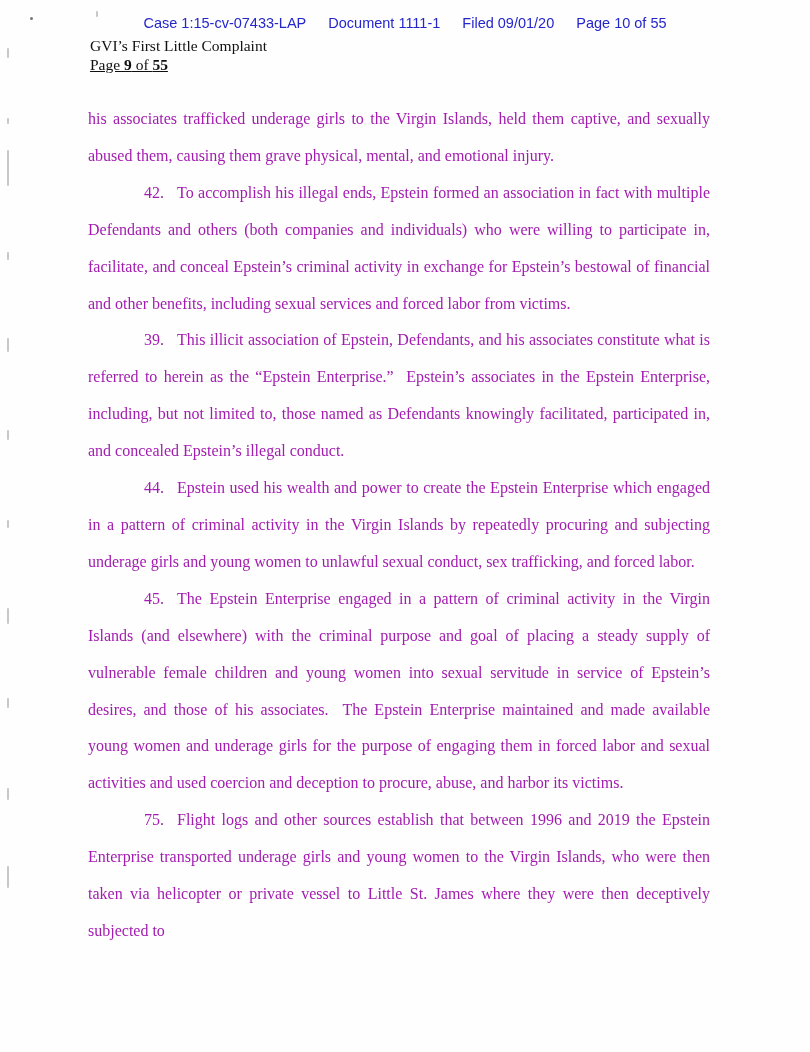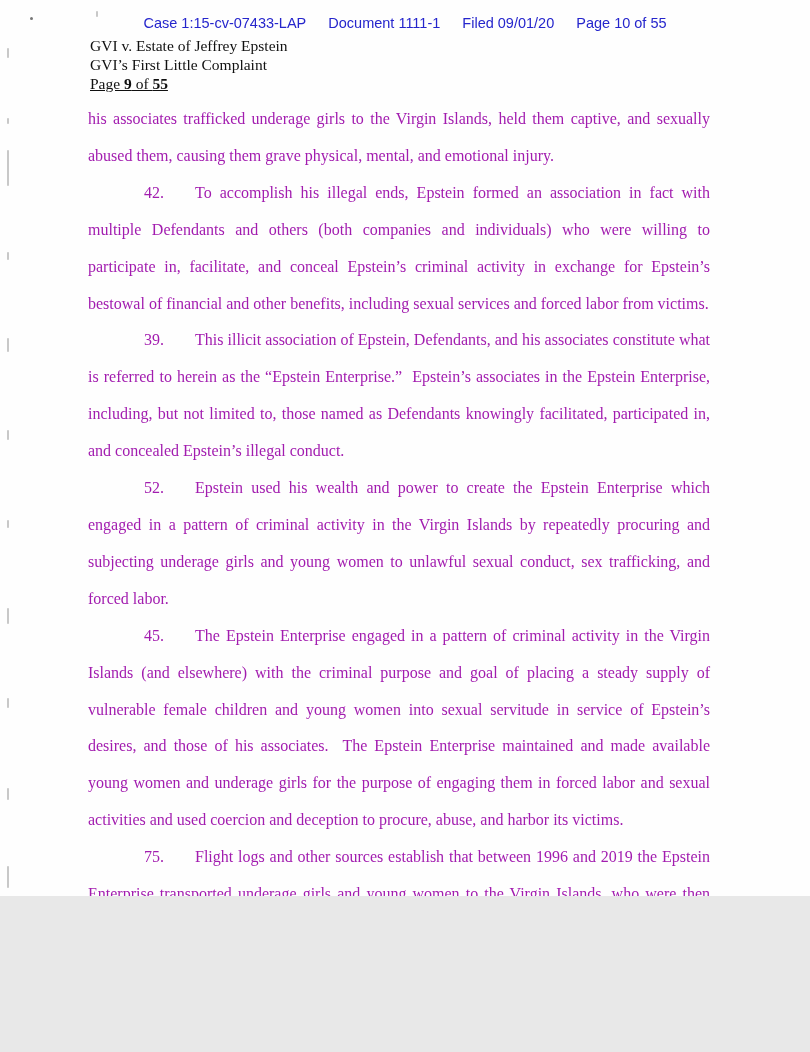--- a/index.html
+++ b/index.html
@@ -1,19 +1,19 @@
 <!DOCTYPE html>
 <html><head>
 <meta charset="utf-8">
 <style>
   html, body { margin: 0; padding: 0; background: #e8e8e8; }
   .page {
     position: relative;
     width: 810px;
-    height: 896px;
+    height: 1052px;
     margin: 0 auto;
     background: #fefefe;
     overflow: hidden;
     font-family: "Liberation Serif", serif;
     color: #141414;
   }
   
   .stamp {
     position: absolute;
     top: 15px;
@@ -43,21 +43,21 @@
     top: 101px;
     left: 88px;
     width: 622px;
     font-size: 16px;
     line-height: 36.9px;
     text-align: justify;
     color: #a21caf;
   }
   .body-text p { margin: 0; }
   .body-text p.para { text-indent: 56px; }
-  .pnum { margin-right: 31px; }
+  .pnum { margin-right: 13px; }
   
   .artifact {
     position: absolute;
     background: #9a9a9a;
     opacity: 0.55;
     border-radius: 1px;
   }
   .dot {
     position: absolute;
     background: #555;
@@ -68,33 +68,32 @@
 </head>
 <body>
 
 <div class="page">
 
   <div class="stamp">
     <span>Case 1:15-cv-07433-LAP</span><span>Document 1111-1</span><span>Filed 09/01/20</span><span>Page 10 of 55</span>
   </div>
 
   <div class="caption">
-    <div>GVI v. Estate of Jeffrey Epstein</div>
     <div>GVI’s First Little Complaint</div>
     <div class="pageline"><span>Page </span><b>9</b><span> of </span><b>55</b></div>
   </div>
 
   <div class="body-text">
     <p>his associates trafficked underage girls to the Virgin Islands, held them captive, and sexually abused them, causing them grave physical, mental, and emotional injury.</p>
 
     <p class="para"><span class="pnum">42.</span><span>To accomplish his illegal ends, Epstein formed an association in fact with multiple Defendants and others (both companies and individuals) who were willing to participate in, facilitate, and conceal Epstein’s criminal activity in exchange for Epstein’s bestowal of financial and other benefits, including sexual services and forced labor from victims.</span></p>
 
     <p class="para"><span class="pnum">39.</span><span>This illicit association of Epstein, Defendants, and his associates constitute what is referred to herein as the “Epstein Enterprise.”&nbsp; Epstein’s associates in the Epstein Enterprise, including, but not limited to, those named as Defendants knowingly facilitated, participated in, and concealed Epstein’s illegal conduct.</span></p>
 
-    <p class="para"><span class="pnum">52.</span><span>Epstein used his wealth and power to create the Epstein Enterprise which engaged in a pattern of criminal activity in the Virgin Islands by repeatedly procuring and subjecting underage girls and young women to unlawful sexual conduct, sex trafficking, and forced labor.</span></p>
+    <p class="para"><span class="pnum">44.</span><span>Epstein used his wealth and power to create the Epstein Enterprise which engaged in a pattern of criminal activity in the Virgin Islands by repeatedly procuring and subjecting underage girls and young women to unlawful sexual conduct, sex trafficking, and forced labor.</span></p>
 
     <p class="para"><span class="pnum">45.</span><span>The Epstein Enterprise engaged in a pattern of criminal activity in the Virgin Islands (and elsewhere) with the criminal purpose and goal of placing a steady supply of vulnerable female children and young women into sexual servitude in service of Epstein’s desires, and those of his associates.&nbsp; The Epstein Enterprise maintained and made available young women and underage girls for the purpose of engaging them in forced labor and sexual activities and used coercion and deception to procure, abuse, and harbor its victims.</span></p>
 
     <p class="para"><span class="pnum">75.</span><span>Flight logs and other sources establish that between 1996 and 2019 the Epstein Enterprise transported underage girls and young women to the Virgin Islands, who were then taken via helicopter or private vessel to Little St. James where they were then deceptively subjected to</span></p>
   </div>
 
   <div class="dot" style="left:30px; top:17px; width:3px; height:3px;"></div>
   <div class="artifact" style="left:96px; top:11px; width:2px; height:6px;"></div>
   <div class="artifact" style="left:7px; top:48px;  width:2px; height:10px;"></div>
   <div class="artifact" style="left:7px; top:118px; width:2px; height:6px;"></div>

